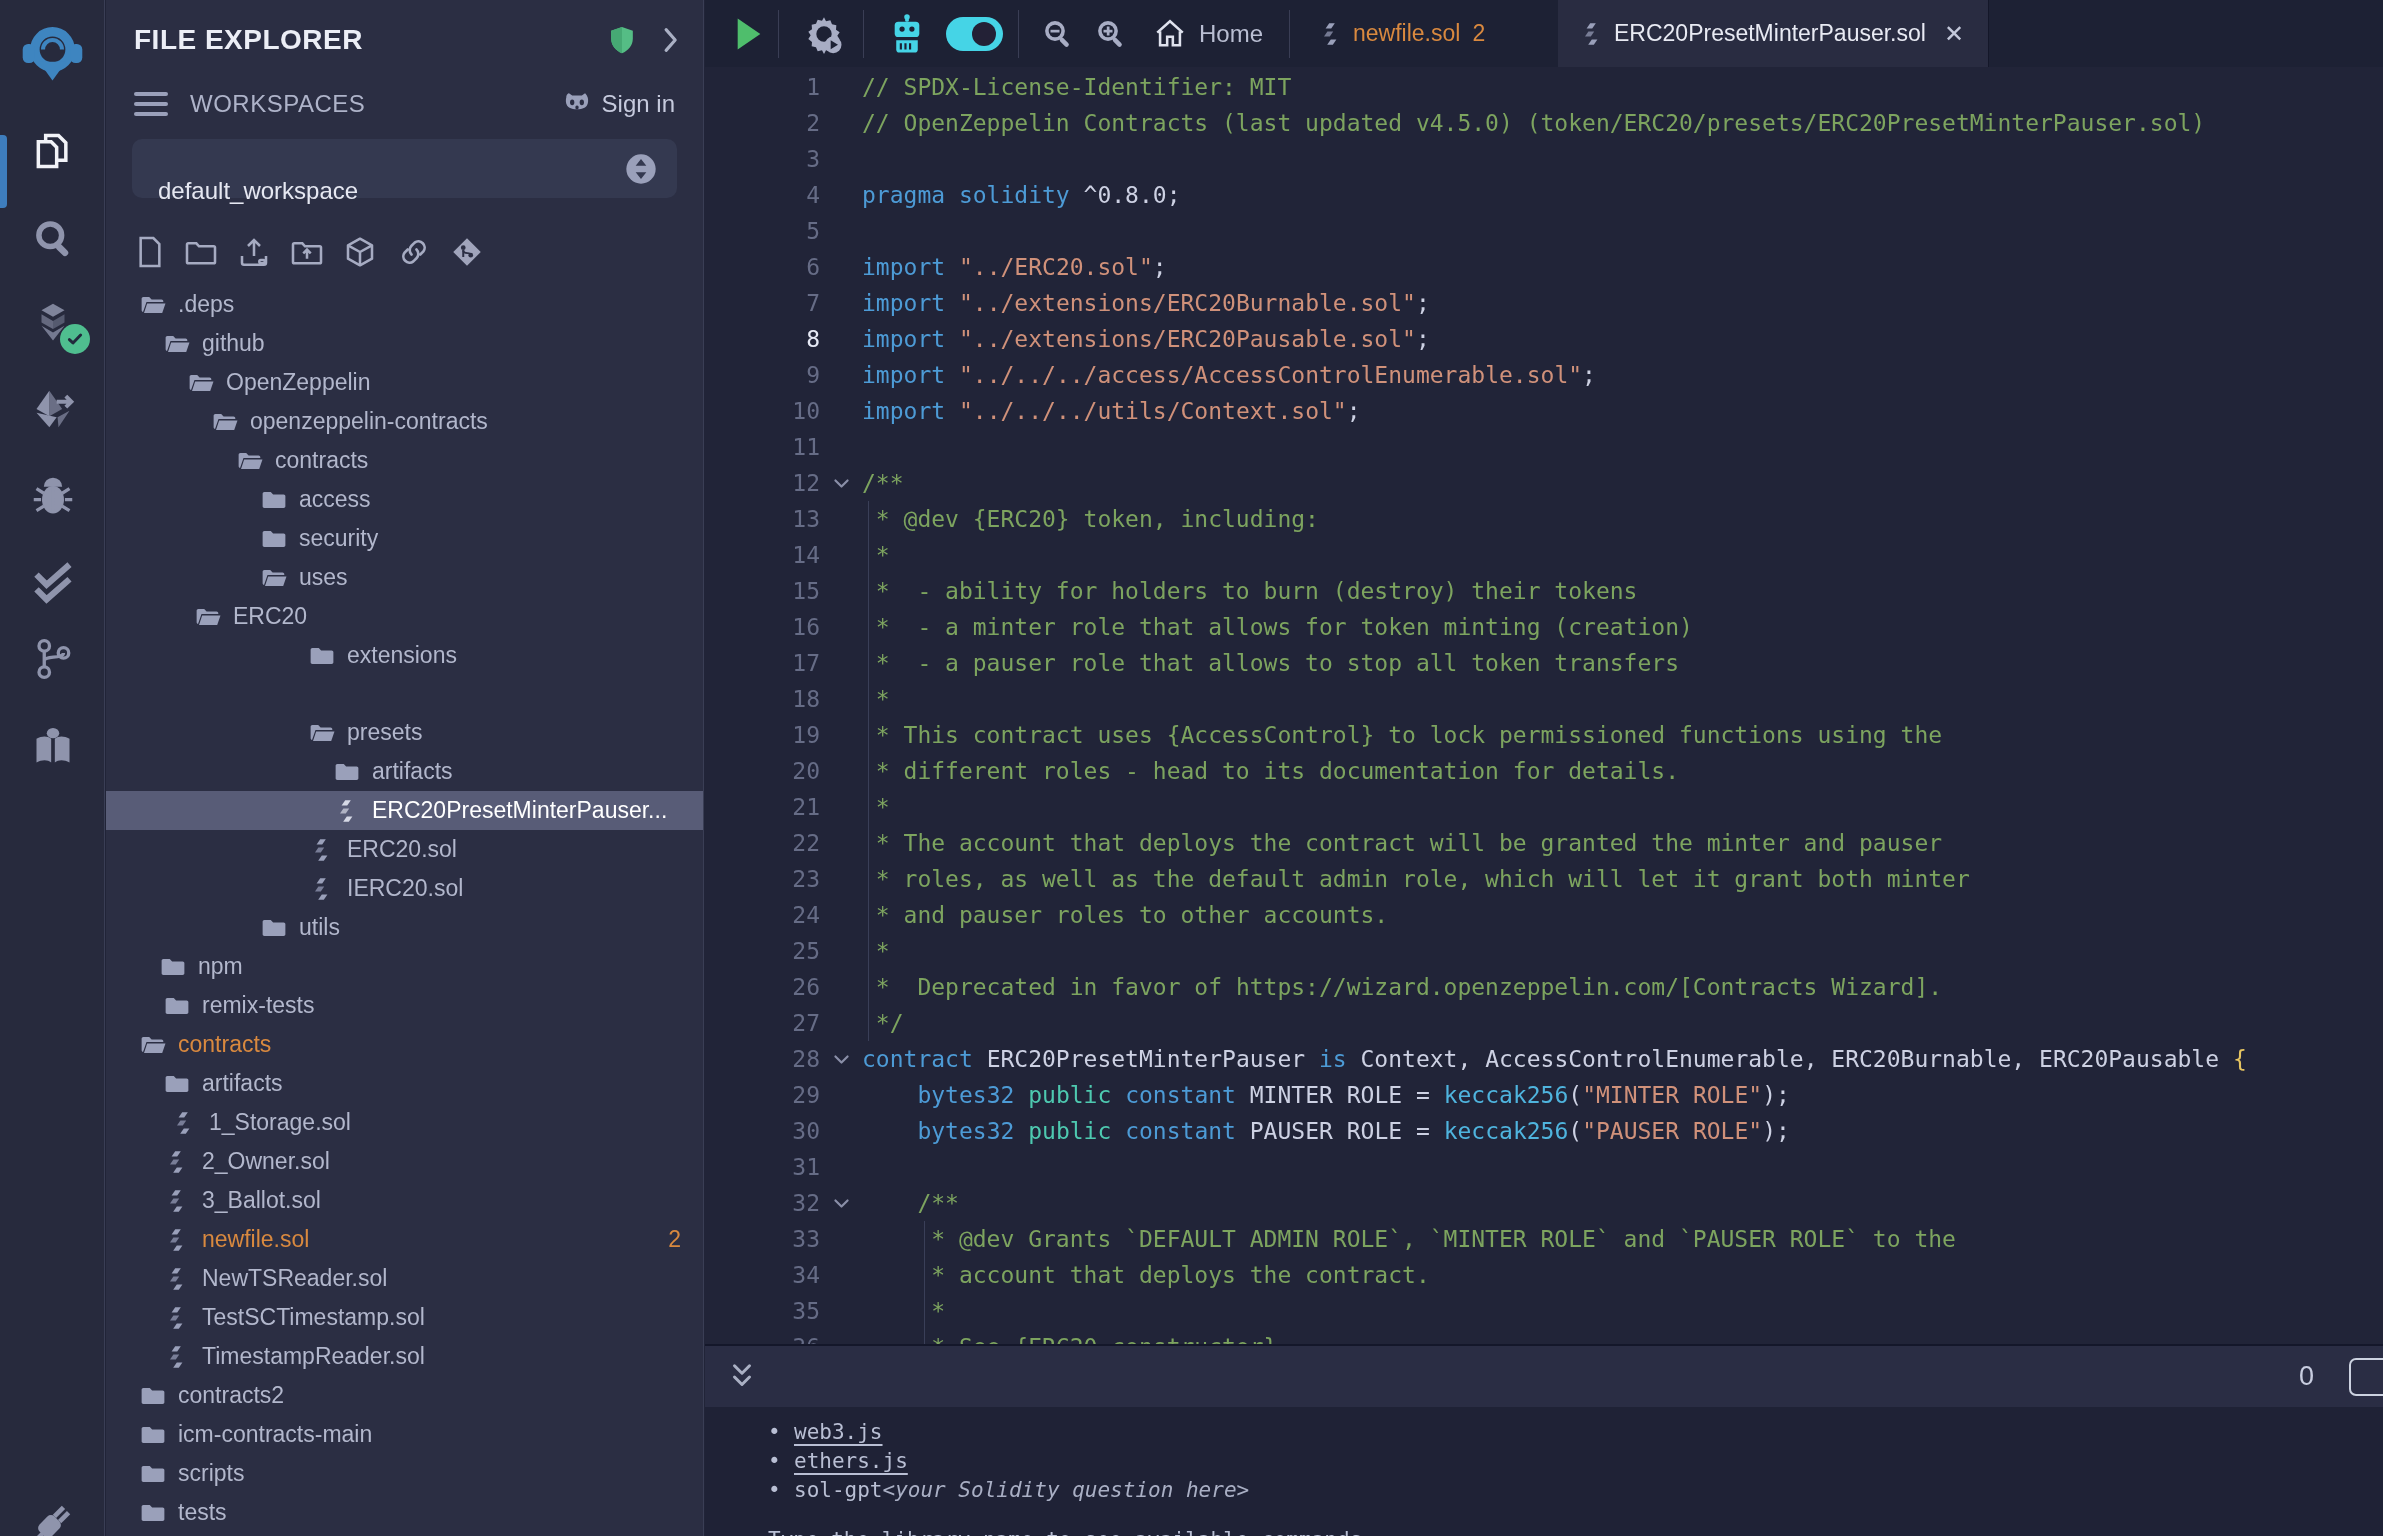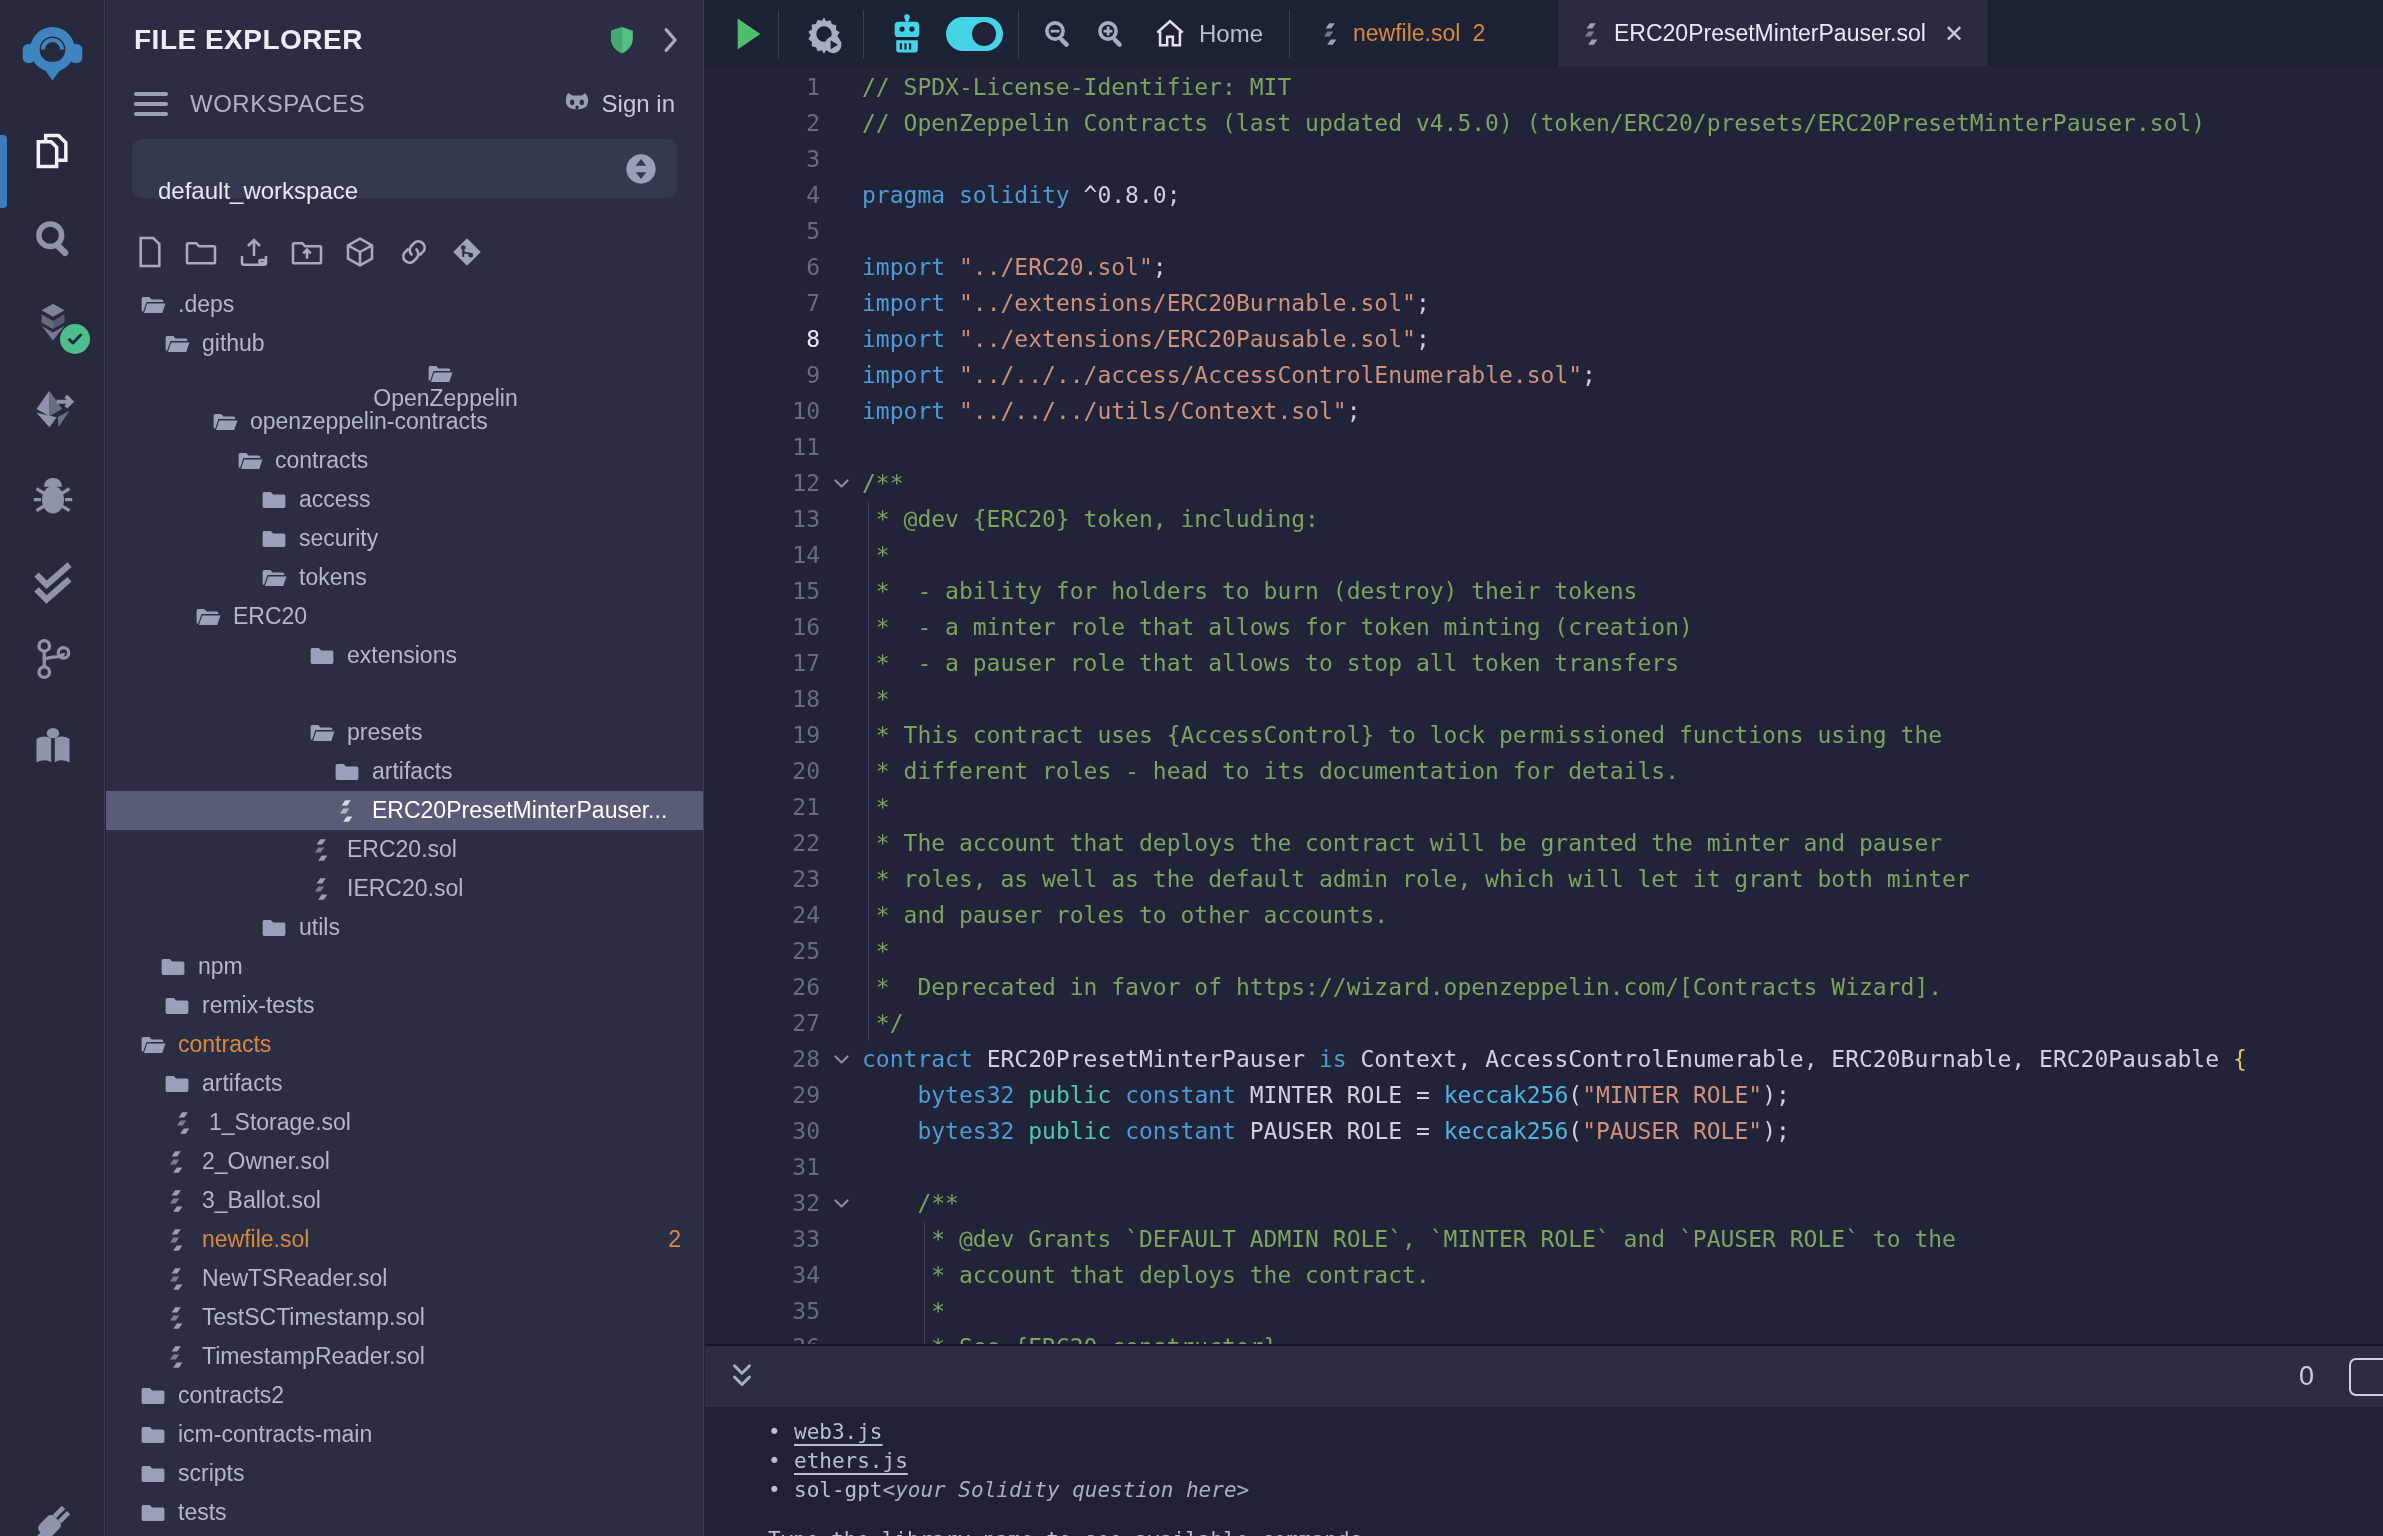--- a/index.html
+++ b/index.html
@@ -274,21 +274,21 @@
       </div>
       <div class="trow" style="padding-left: 58px;">
         <span class="ticon">
           <svg width="26" height="22" viewBox="0 0 24 20" fill="currentColor">
             <path d="M1.5 4.2c0-.9.7-1.6 1.6-1.6h5.4l2.2 2.3h9.2c.9 0 1.6.7 1.6 1.6v.7H6L2.8 16.5c-.8-.2-1.3-.8-1.3-1.6z"></path>
             <path d="M6.6 8.6h16.9L20.5 17.4H3.7z"></path>
           </svg>
         </span>
         <span>github</span>
       </div>
-      <div class="trow" style="padding-left: 82px; flex-direction: column;">
+      <div class="trow" style="padding-left: 82px;">
         <span class="ticon">
           <svg width="26" height="22" viewBox="0 0 24 20" fill="currentColor">
             <path d="M1.5 4.2c0-.9.7-1.6 1.6-1.6h5.4l2.2 2.3h9.2c.9 0 1.6.7 1.6 1.6v.7H6L2.8 16.5c-.8-.2-1.3-.8-1.3-1.6z"></path>
             <path d="M6.6 8.6h16.9L20.5 17.4H3.7z"></path>
           </svg>
         </span>
         <span>OpenZeppelin</span>
       </div>
       <div class="trow" style="padding-left: 106px;">
         <span class="ticon">
@@ -324,21 +324,21 @@
         </span>
         <span>security</span>
       </div>
       <div class="trow" style="padding-left: 155px;">
         <span class="ticon">
           <svg width="26" height="22" viewBox="0 0 24 20" fill="currentColor">
             <path d="M1.5 4.2c0-.9.7-1.6 1.6-1.6h5.4l2.2 2.3h9.2c.9 0 1.6.7 1.6 1.6v.7H6L2.8 16.5c-.8-.2-1.3-.8-1.3-1.6z"></path>
             <path d="M6.6 8.6h16.9L20.5 17.4H3.7z"></path>
           </svg>
         </span>
-        <span>tokens</span>
+        <span>uses</span>
       </div>
       <div class="trow" style="padding-left: 89px;">
         <span class="ticon">
           <svg width="26" height="22" viewBox="0 0 24 20" fill="currentColor">
             <path d="M1.5 4.2c0-.9.7-1.6 1.6-1.6h5.4l2.2 2.3h9.2c.9 0 1.6.7 1.6 1.6v.7H6L2.8 16.5c-.8-.2-1.3-.8-1.3-1.6z"></path>
             <path d="M6.6 8.6h16.9L20.5 17.4H3.7z"></path>
           </svg>
         </span>
         <span>ERC20</span>
       </div>

